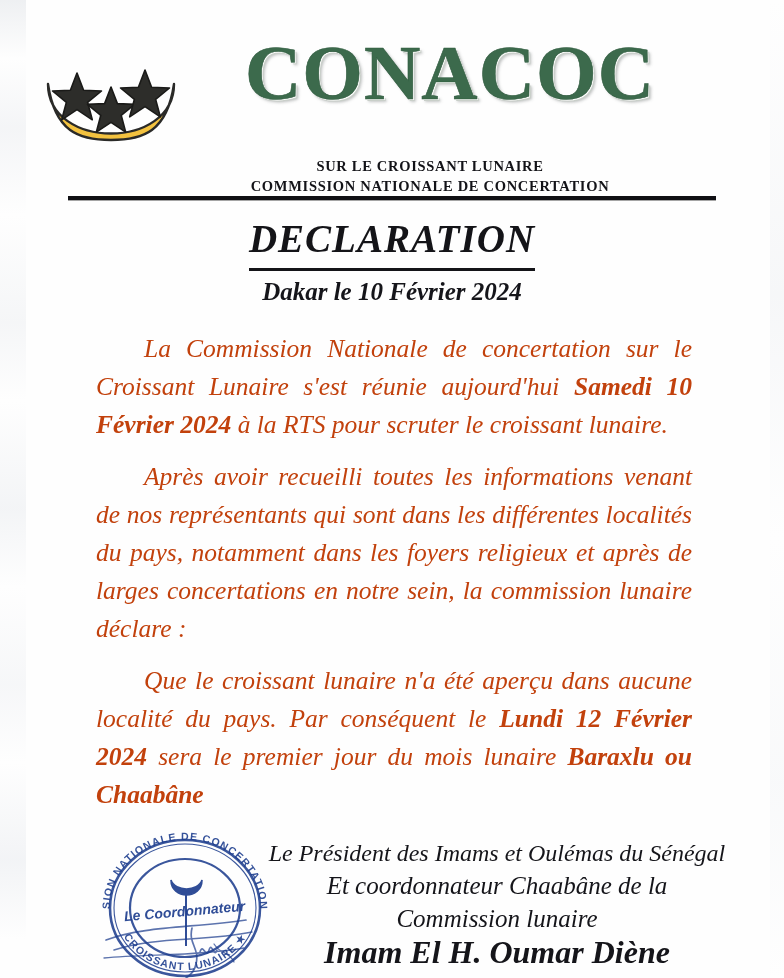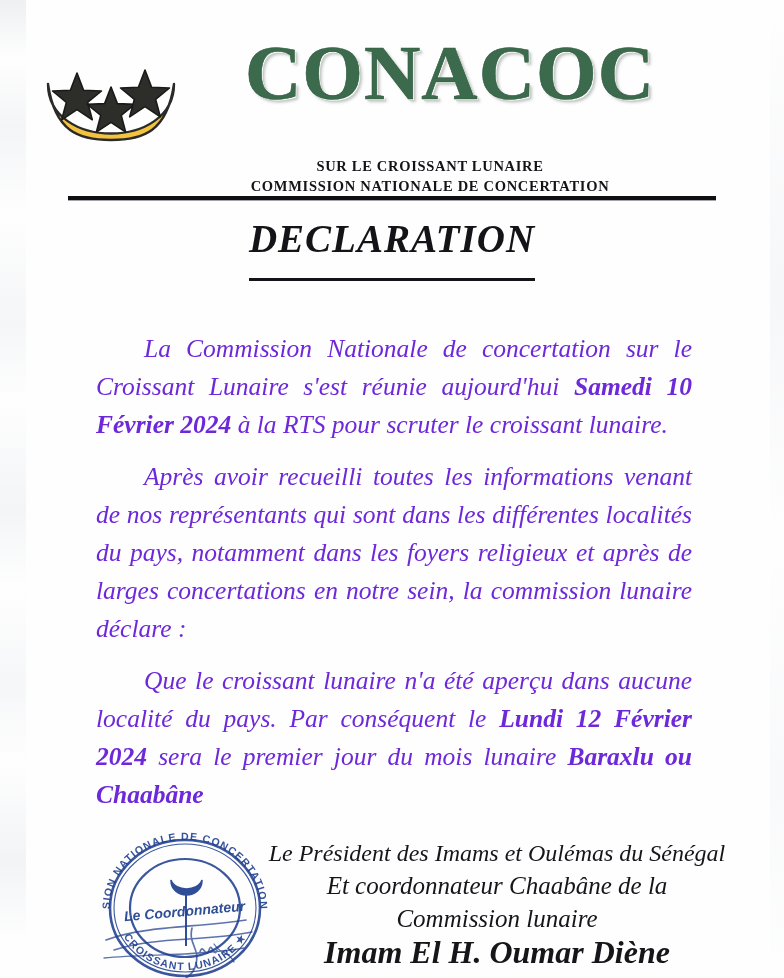--- a/index.html
+++ b/index.html
@@ -115,21 +115,21 @@
     text-align: center;
     font-family: "Liberation Serif", serif;
     font-style: italic;
     font-weight: bold;
     font-size: 39px;
     letter-spacing: 1px;
     color: #141418;
   }
   .doc-title span {
     border-bottom: 3px solid #141418;
-    padding-bottom: 18px;
+    padding-bottom: 8px;
   }
   .doc-place-date {
     position: absolute;
     left: 0;
     top: 278px;
     width: 784px;
     text-align: center;
     font-family: "Liberation Serif", serif;
     font-style: italic;
     font-weight: bold;
@@ -142,21 +142,21 @@
     position: absolute;
     left: 96px;
     top: 330px;
     width: 596px;
   }
   .para {
     font-family: "Liberation Serif", serif;
     font-style: italic;
     font-size: 25.5px;
     line-height: 38px;
-    color: #6d28d9;
+    color: #c2410c;
     text-align: justify;
     text-indent: 48px;
     margin: 0 0 14px 0;
   }
   .para b {
     font-weight: bold;
   }
   .para-red {
     font-family: "Liberation Serif", serif;
     font-style: italic;
@@ -238,20 +238,21 @@
       <div>COMMISSION  NATIONALE  DE CONCERTATION</div>
     </div>
 
     <div class="rule"></div>
   </div>
 
   <div class="doc-title">
     <span>DECLARATION</span>
   </div>
 
+  <div class="doc-place-date">Dakar   le 10 Février 2024</div>
 
   <div class="body-block">
 
     <p class="para"><span>La Commission Nationale de concertation sur le Croissant Lunaire s'est réunie aujourd'hui </span><b>Samedi 10 Février 2024</b><span> à la RTS pour scruter le croissant lunaire.</span></p>
 
     <p class="para"><span>Après avoir recueilli toutes les informations venant de nos représentants qui sont dans les différentes localités du pays, notamment dans les foyers religieux et après de larges concertations en notre sein, la commission lunaire déclare :</span></p>
 
     <p class="para"><span>Que le croissant lunaire n'a été aperçu dans aucune localité du pays. Par conséquent le </span><b>Lundi 12 Février 2024</b><span> sera le premier jour du mois lunaire </span><b>Baraxlu ou Chaabâne</b></p>
 
   </div>

